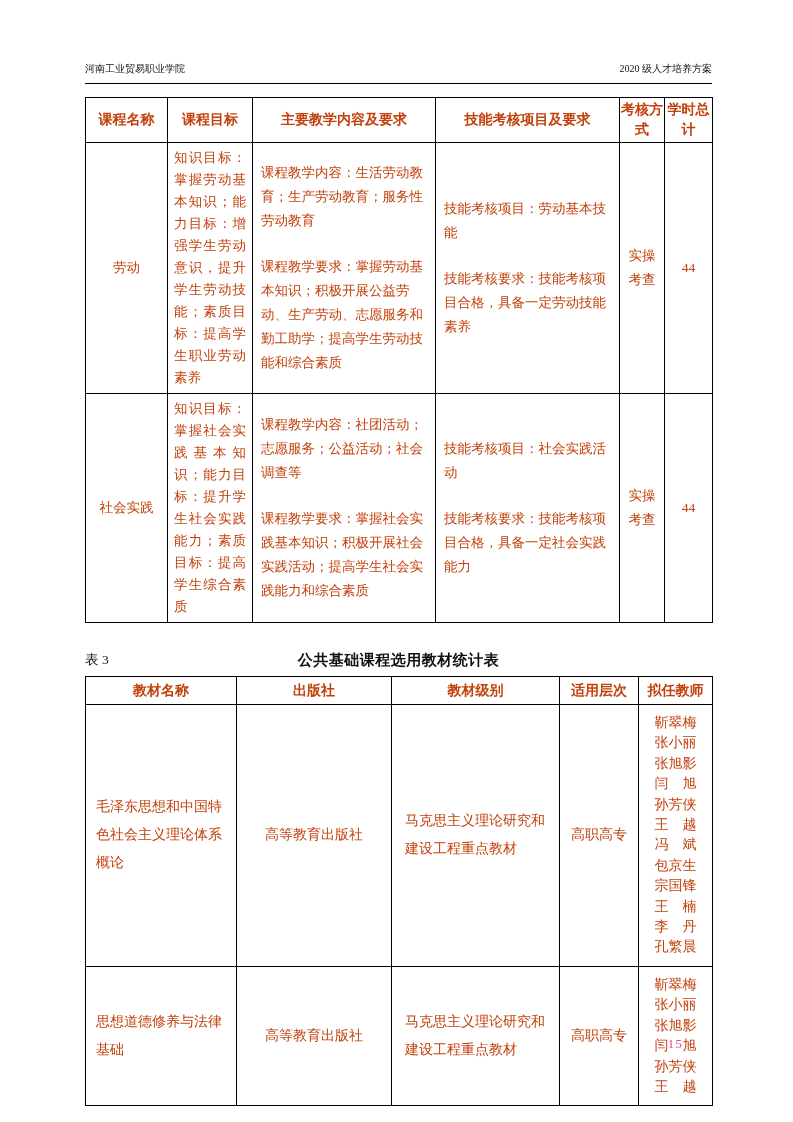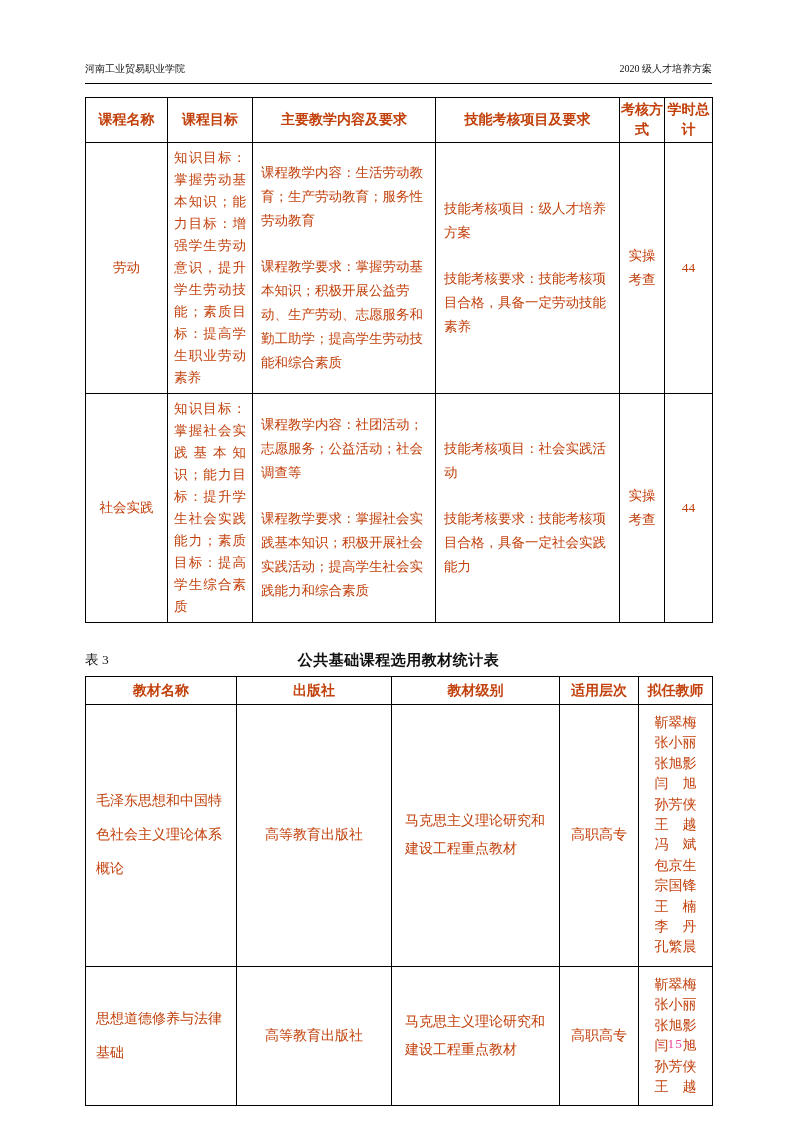--- a/index.html
+++ b/index.html
@@ -65,21 +65,21 @@
     position: absolute; left: 0; top: 0;
     font-size: 13.5px; font-weight: normal;
   }
   .cap-title { font-size: 15px; font-weight: bold; letter-spacing: 0.5px; }
   
   .t2 { margin-top: 6px; border-radius: 28px; }
   .t2 thead tr { height: 28px; }
   .t2 .row-1 { height: 250px; }
   .t2 .row-2 { height: 122px; }
   .t2 td { font-size: 14px; }
-  .cell-book { text-align: left; padding: 0 8px 0 10px; line-height: 34px; }
+  .cell-book { text-align: left; padding: 0 8px 0 10px; line-height: 28px; }
   .cell-level { text-align: left; padding: 0 8px 0 13px; line-height: 28px; }
   .cell-teachers { text-align: center; padding: 8px 0; line-height: 20.4px; overflow: hidden; }
   
   .page-footer {
     position: absolute;
     top: 1036px;
     right: 100px;
     font-size: 13.5px;
     color: #ec4899;
     letter-spacing: 1px;
@@ -116,21 +116,21 @@
     </thead>
     <tbody>
       <tr class="row-1">
         <td class="cell-center">劳动</td>
         <td class="cell-objectives">知识目标：掌握劳动基本知识；能力目标：增强学生劳动意识，提升学生劳动技能；素质目标：提高学生职业劳动素养</td>
         <td class="cell-paras">
           <div class="para">课程教学内容：生活劳动教育；生产劳动教育；服务性劳动教育</div>
           <div class="para">课程教学要求：掌握劳动基本知识；积极开展公益劳动、生产劳动、志愿服务和勤工助学；提高学生劳动技能和综合素质</div>
         </td>
         <td class="cell-paras">
-          <div class="para">技能考核项目：级人才培养方案</div>
+          <div class="para">技能考核项目：劳动基本技能</div>
           <div class="para">技能考核要求：技能考核项目合格，具备一定劳动技能素养</div>
         </td>
         <td class="cell-center">
           <span class="method-wrap">实操考查</span>
         </td>
         <td class="cell-center">44</td>
       </tr>
       <tr class="row-2">
         <td class="cell-center">社会实践</td>
         <td class="cell-objectives">知识目标：掌握社会实践基本知识；能力目标：提升学生社会实践能力；素质目标：提高学生综合素质</td>

